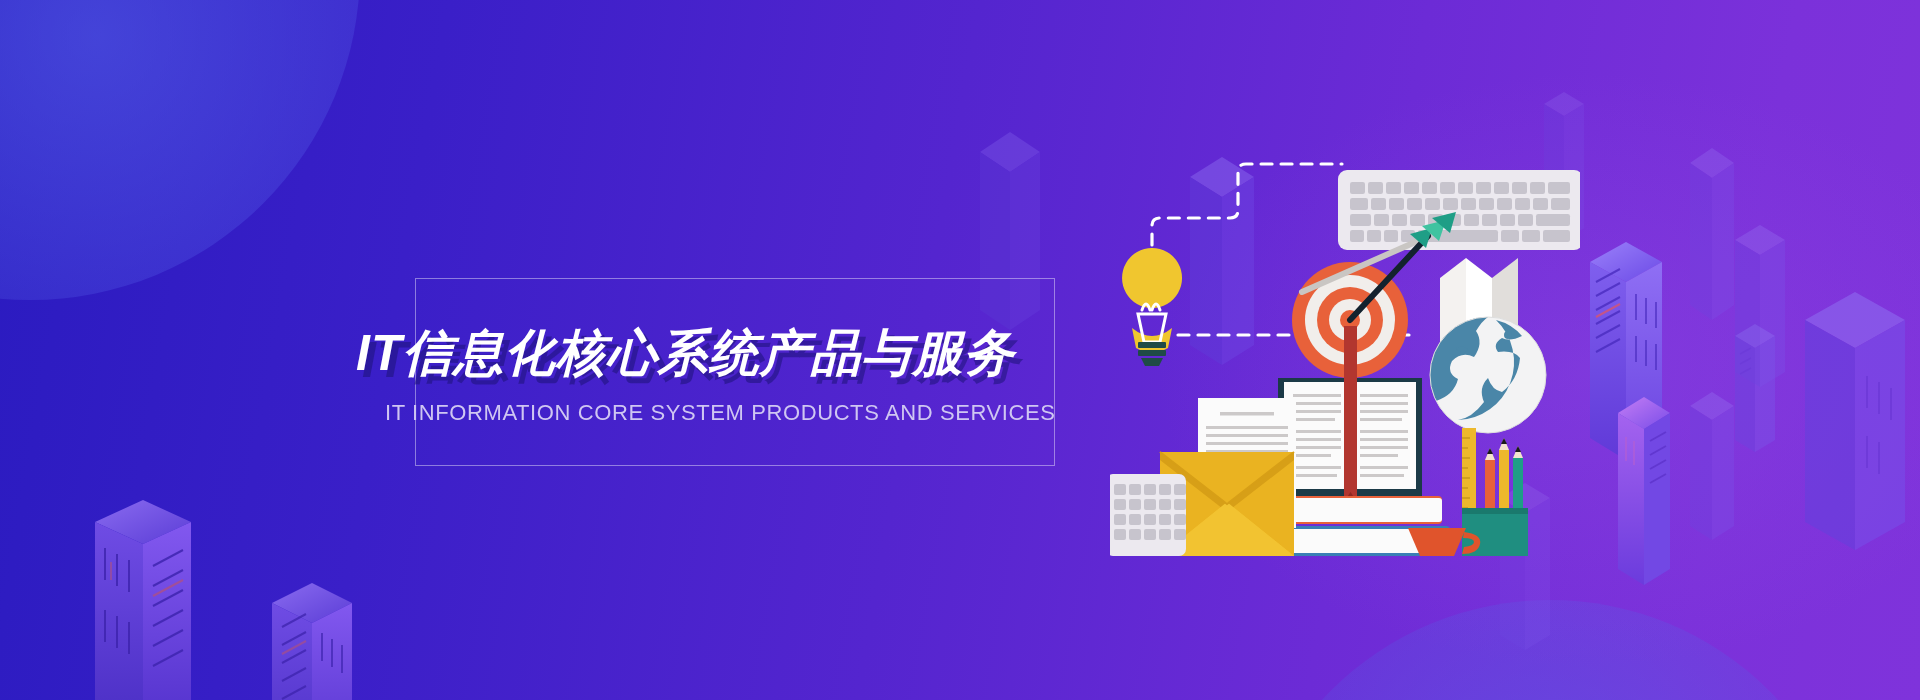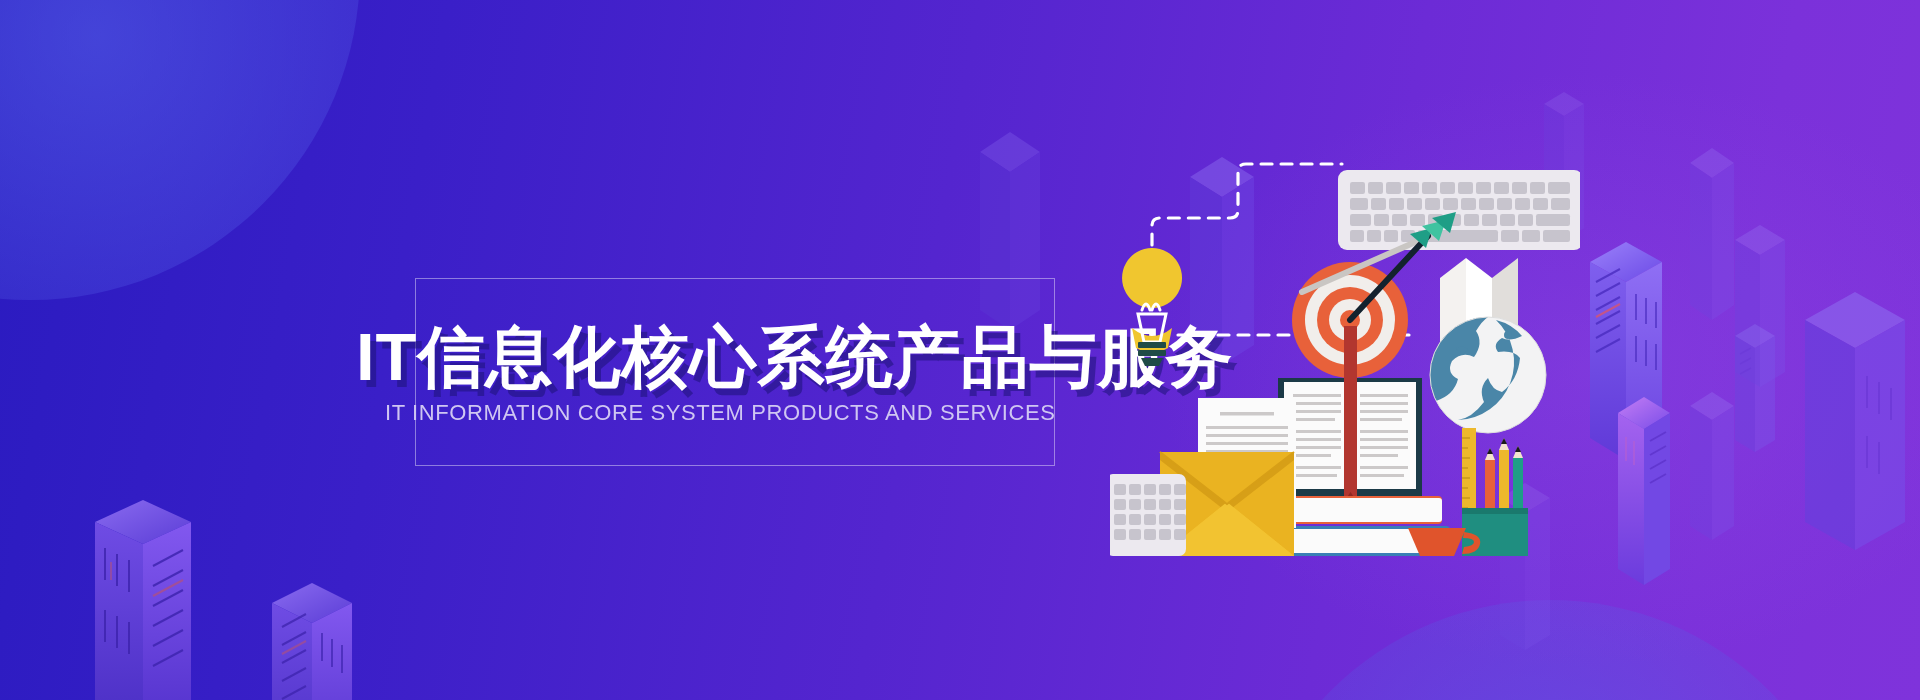--- a/index.html
+++ b/index.html
@@ -32,25 +32,26 @@
   .bld{position:absolute;}
   .bld svg{display:block;}
 
   
   .title-wrap{
     position:absolute;left:415px;top:278px;width:640px;height:188px;
     border:1px solid rgba(255,255,255,.42);
     box-sizing:border-box;
   }
   .title-main{
-    position:absolute;left:356px;top:312px;
-    font-size:67px;font-weight:bold;color:#ffffff;
+    position:absolute;left:356px;top:320px;
+    font-size:50px;font-weight:bold;color:#ffffff;
     letter-spacing:1px;white-space:nowrap;
     text-shadow:6px 7px 0 rgba(30,18,120,.55);
     font-family:"Liberation Sans","DejaVu Sans",sans-serif;
+    font-style:italic;
   }
   .title-sub{
     position:absolute;left:360px;top:400px;
     font-size:22px;color:#cfc6f2;letter-spacing:.6px;white-space:nowrap;
     font-family:"Liberation Sans","DejaVu Sans",sans-serif;
     margin-left:25px;
   }
 
   
   .illus{position:absolute;left:1110px;top:130px;width:470px;height:440px;}

